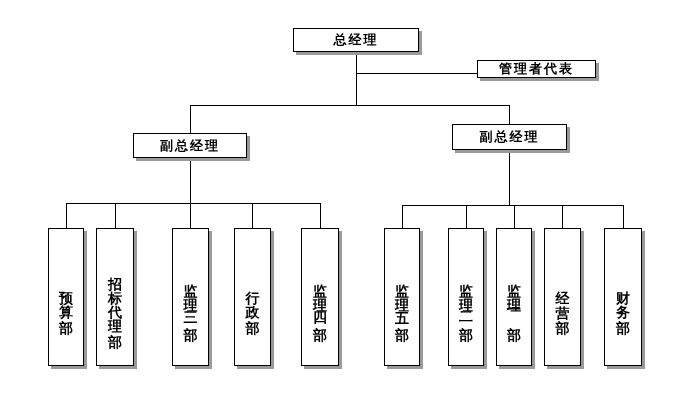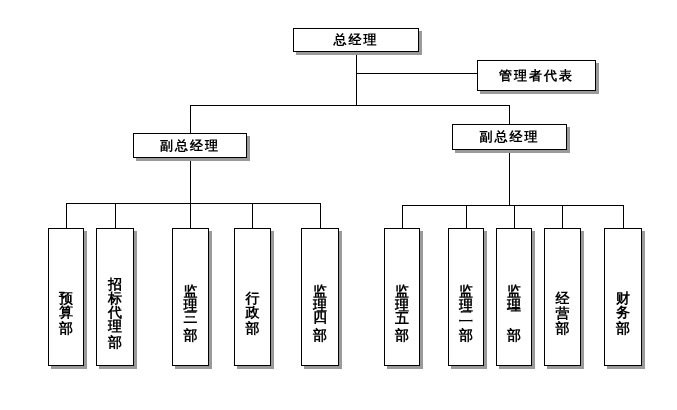--- a/index.html
+++ b/index.html
@@ -61,21 +61,21 @@
   <div class="vline" style="left:509px;top:150px;height:55px;"></div>
   <div class="hline" style="left:402px;top:205px;width:221px;"></div>
   <div class="vline" style="left:402px;top:205px;height:23px;"></div>
   <div class="vline" style="left:466px;top:205px;height:23px;"></div>
   <div class="vline" style="left:514px;top:205px;height:23px;"></div>
   <div class="vline" style="left:562px;top:205px;height:23px;"></div>
   <div class="vline" style="left:623px;top:205px;height:23px;"></div>
 
   <div class="node hnode" style="left:293px;top:28px;width:126px;height:24px;">总经理</div>
 
-  <div class="node hnode" style="left:477px;top:60px;width:119px;height:31px;font-family:Liberation Mono, monospace;">管理者代表</div>
+  <div class="node hnode" style="left:477px;top:60px;width:119px;height:18px;font-family:Liberation Mono, monospace;">管理者代表</div>
 
   <div class="node hnode" style="left:133px;top:133px;width:114px;height:25px;">副总经理</div>
 
   <div class="node hnode" style="left:452px;top:124px;width:115px;height:26px;">副总经理</div>
 
   <div class="node vnode" style="left:48px;top:228px;width:36px;height:138px;">预算部</div>
 
   <div class="node vnode" style="left:96px;top:228px;width:38px;height:138px;">招标代理部</div>
 
   <div class="node vnode" style="left:172px;top:228px;width:37px;height:138px;">监理三部</div>

